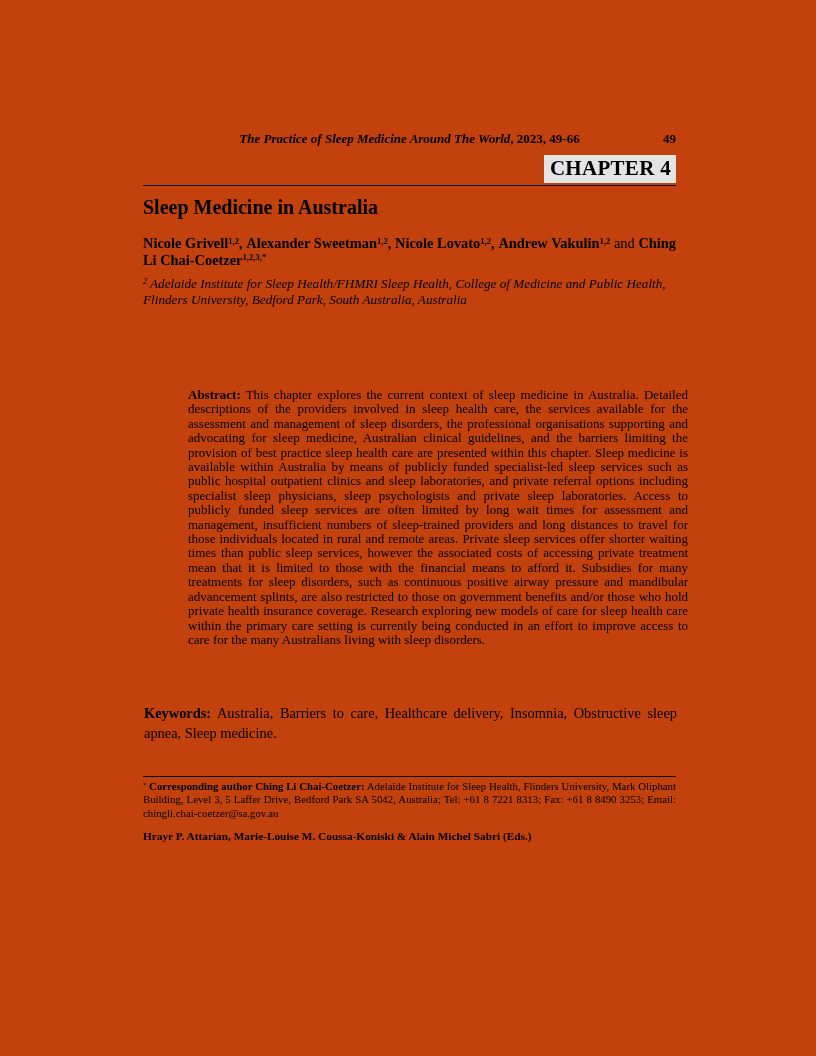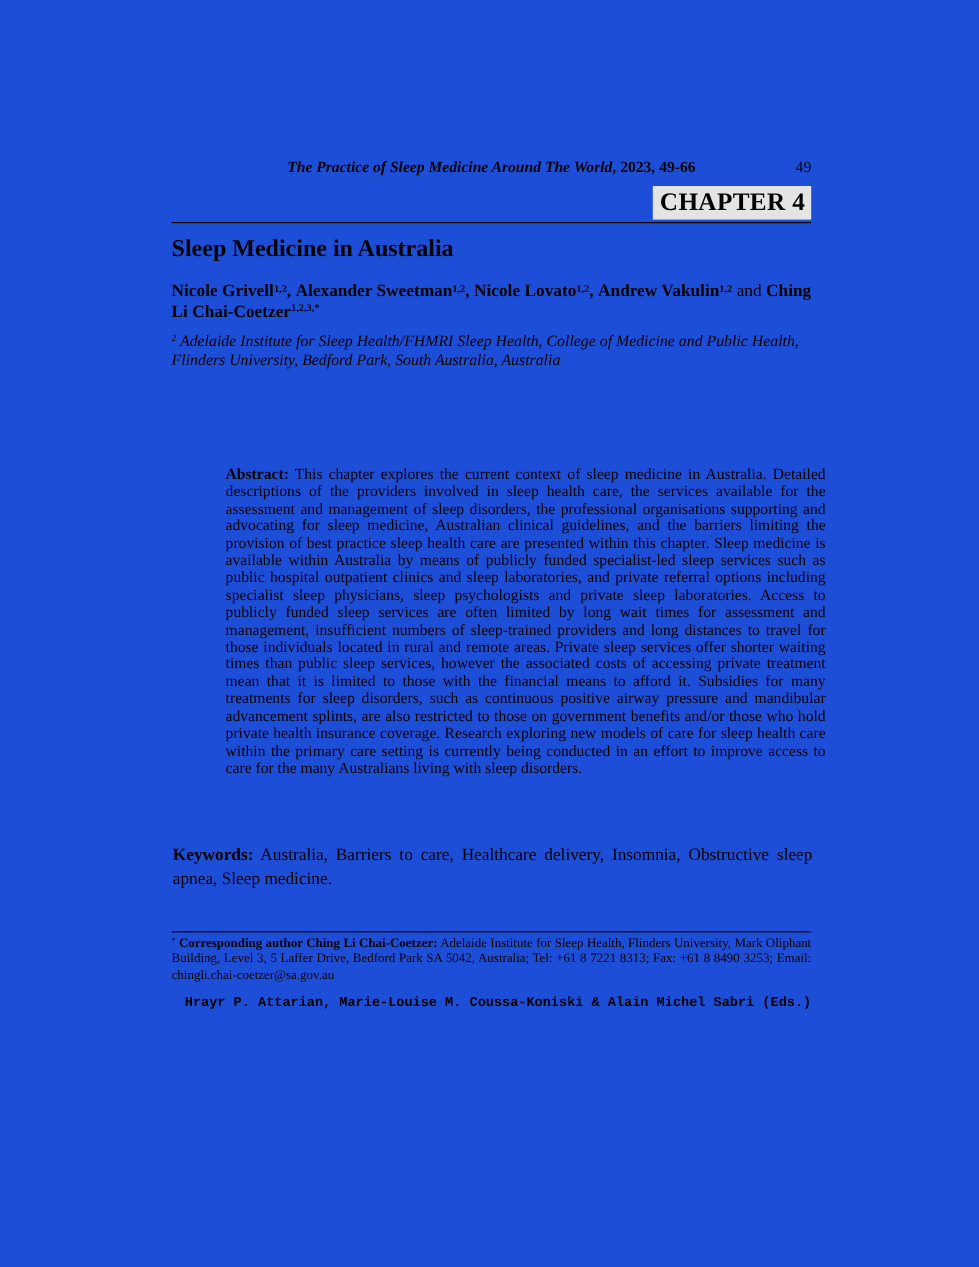--- a/index.html
+++ b/index.html
@@ -1,20 +1,20 @@
 <!DOCTYPE html>
 <html><head>
 <meta charset="utf-8">
 <style>
   html, body { margin: 0; padding: 0; background: #ffffff; }
   .page {
     position: relative;
     width: 816px;
     height: 1056px;
-    background: #1d4ed8;
+    background: #c2410c;
     color: #000000;
     font-family: "Liberation Serif", "DejaVu Serif", serif;
     overflow: hidden;
     margin: 0 auto;
   }
   sup {
     font-size: 0.60em;
     line-height: 0;
     vertical-align: baseline;
     position: relative;
@@ -25,21 +25,21 @@
     top: 131px; left: 143px; width: 533px;
     font-size: 13px;
     font-weight: bold;
     text-align: center;
     white-space: nowrap;
   }
   .running-head .rt-italic { font-style: italic; }
   .running-page-num {
     position: absolute;
     right: 0; top: 0;
-    font-weight: normal;
+    font-weight: bold;
   }
   .chapter-banner {
     position: absolute;
     top: 155px; left: 143px; width: 533px;
     text-align: right;
   }
   .chapter-banner .chapter-chip {
     display: inline-block;
     background: #e4e4e4;
     font-size: 21px;
@@ -103,22 +103,21 @@
     font-size: 10.8px;
     line-height: 13.4px;
     text-align: justify;
   }
   .book-footer {
     position: absolute;
     top: 830px; left: 143px; width: 533px;
     font-size: 11.3px;
     line-height: 13px;
     font-weight: bold;
-    text-align: right;
-    font-family: Liberation Mono, monospace;
+    text-align: left;
   }
 </style>
 </head>
 <body>
 
 <div class="page">
 
   <div class="running-head">
     <span class="rt-italic">The Practice of Sleep Medicine Around The World</span><span>, 2023, 49-66</span>
     <span class="running-page-num">49</span>

